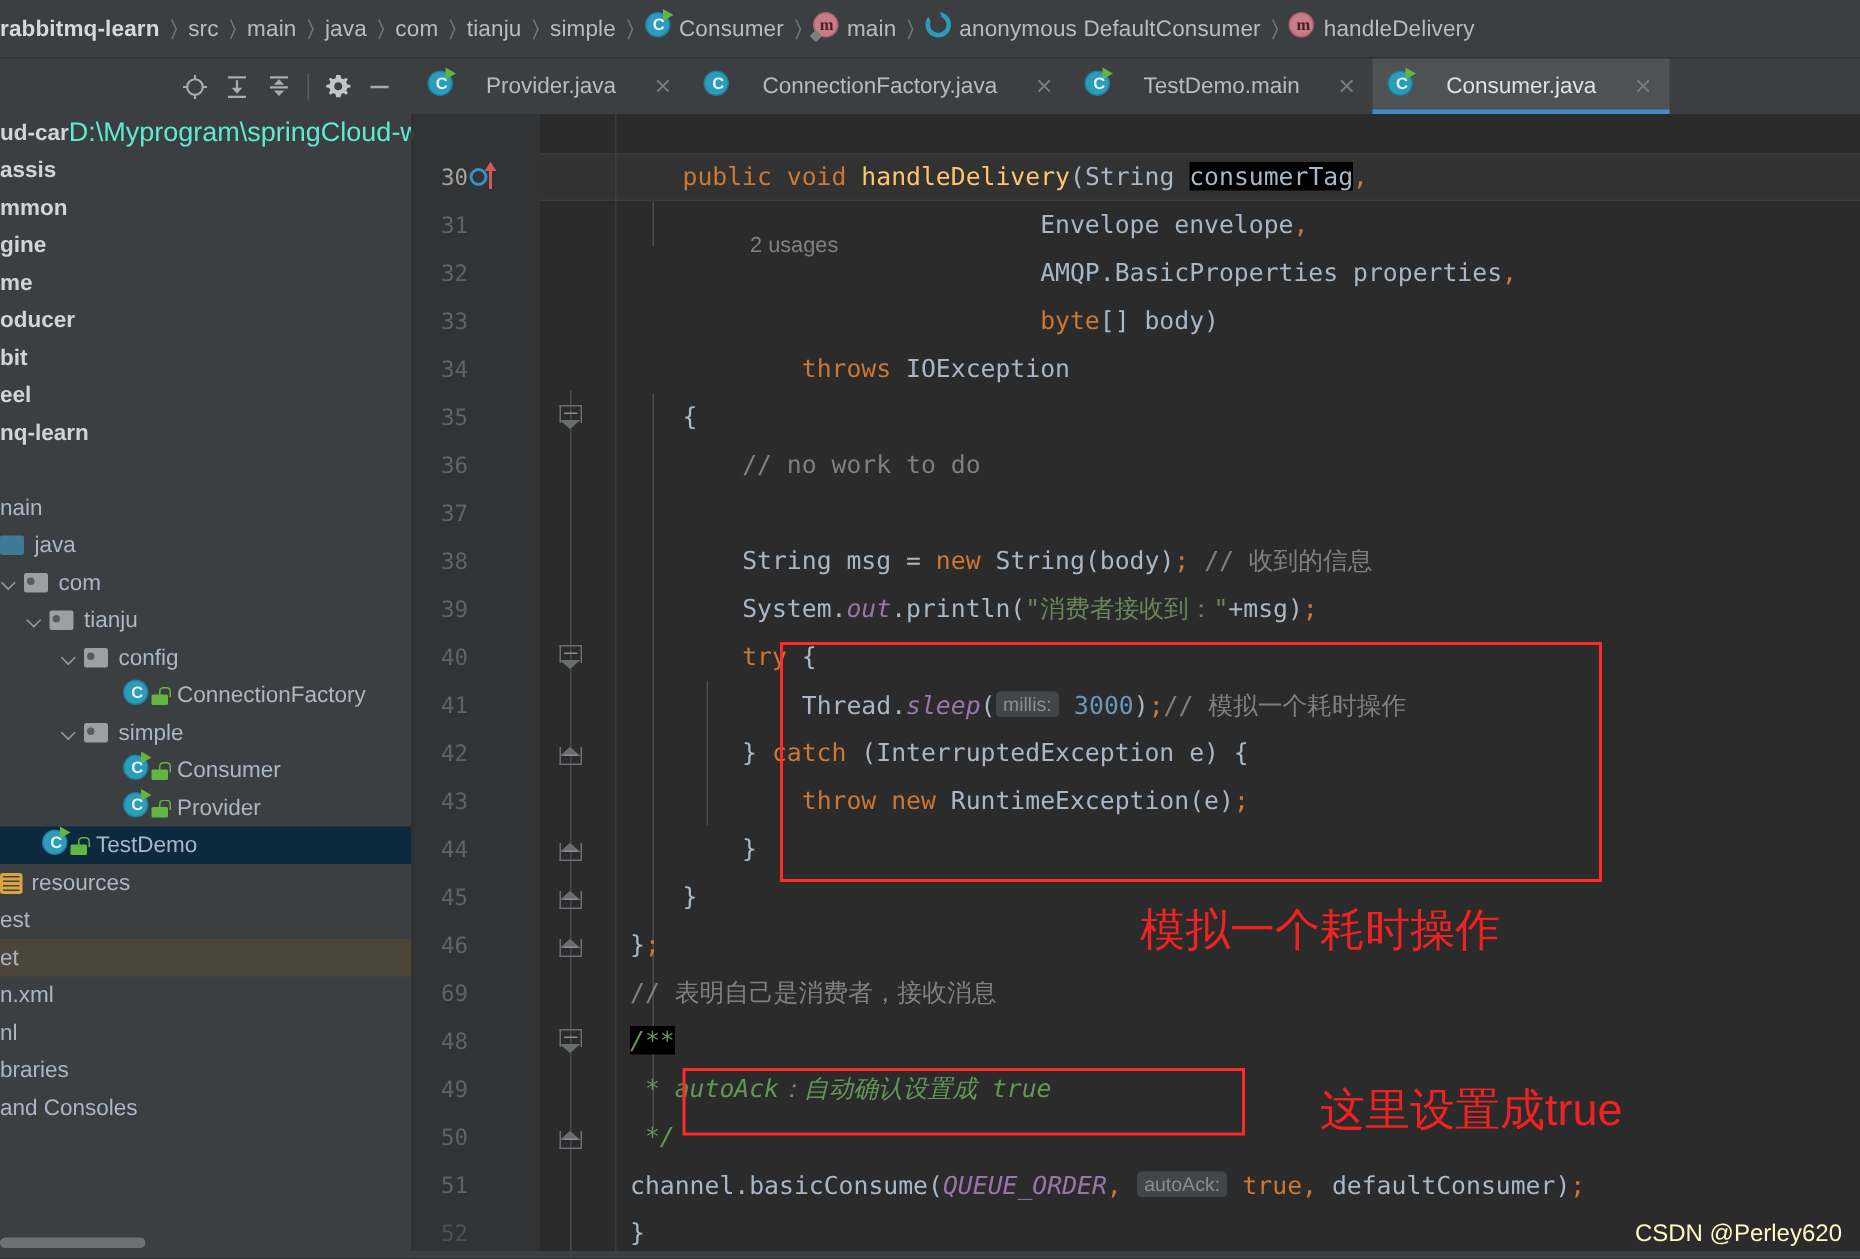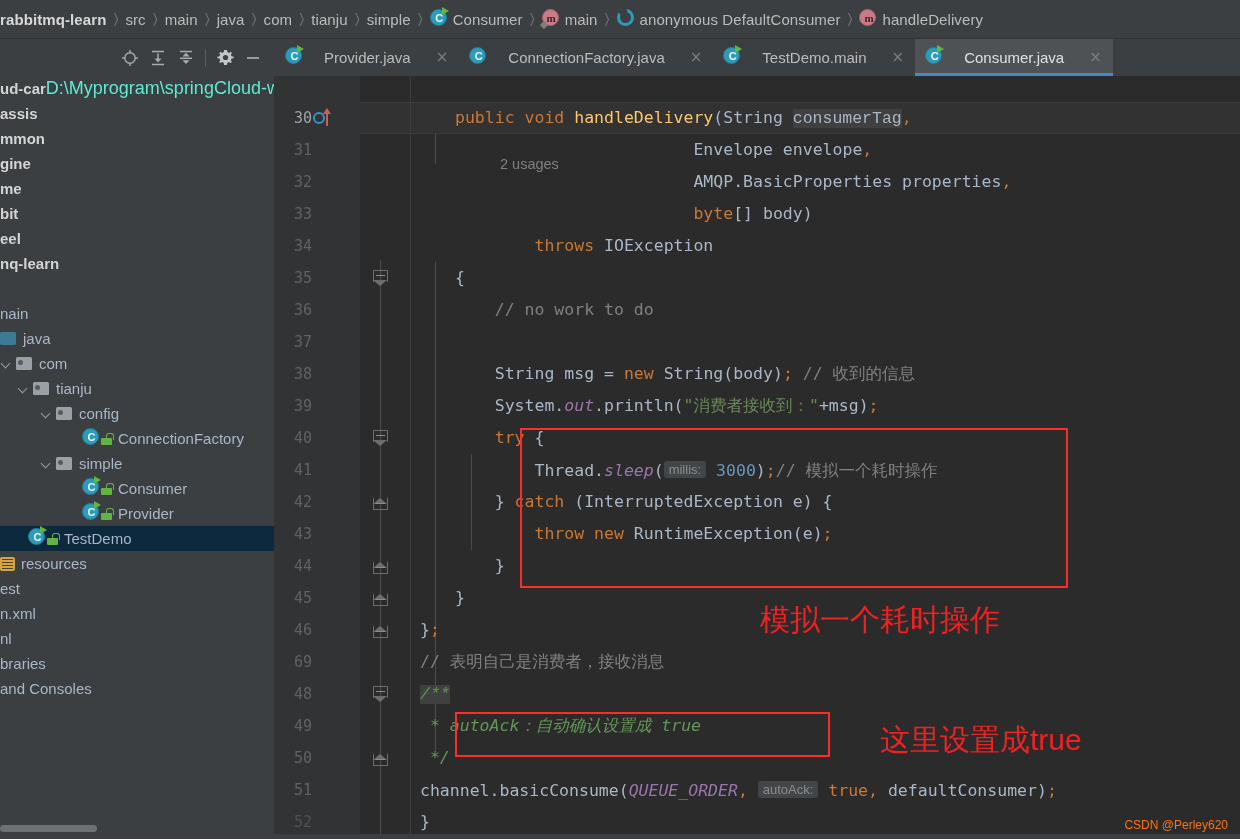--- a/index.html
+++ b/index.html
@@ -261,38 +261,38 @@
   }
   .kw   { color: #cc7832; }
   .fn   { color: #ffc66d; }
   .typ  { color: #a9b7c6; }
   .num  { color: #6897bb; }
   .str  { color: #6a8759; }
   .cmt  { color: #808080; }
   .doc  { color: #629755; font-style: italic; }
   .fld  { color: #9876aa; font-style: italic; }
   .stc  { color: #9876aa; font-style: italic; }
-  .hl-green { background: #404040; font-family: Liberation Mono, monospace; }
+  .hl-green { background: #000000; }
   .hint {
     background: #434649; color: #8c8c8c; font-size: 13px;
     font-family: "Liberation Sans", sans-serif;
     padding: 1px 5px; border-radius: 3px; vertical-align: 2px;
   }
 
   
   .anno-box {
     position: absolute; border: 2.5px solid #ff2a2a; pointer-events: none;
   }
   .anno-txt {
     position: absolute; color: #ee2222; font-size: 30px;
     font-family: "Liberation Sans", sans-serif; white-space: nowrap;
   }
   .watermark {
     position: absolute; right: 12px; bottom: 7px;
-    font-size: 12px; color: #f97316;
+    font-size: 16px; color: #fef9c3;
     font-family: "Liberation Sans", sans-serif;
   }
   .bottom-strip {
     position: absolute; left: 0; bottom: 0; width: 1240px; height: 5px;
     background: #3c3f41;
   }
 </style>
 </head>
 <body>
 
@@ -445,20 +445,23 @@
     <div class="tree-row">
       <span class="tree-txt bold">mmon</span>
     </div>
     <div class="tree-row">
       <span class="tree-txt bold">gine</span>
     </div>
     <div class="tree-row">
       <span class="tree-txt bold">me</span>
     </div>
     <div class="tree-row">
+      <span class="tree-txt bold">oducer</span>
+    </div>
+    <div class="tree-row">
       <span class="tree-txt bold">bit</span>
     </div>
     <div class="tree-row">
       <span class="tree-txt bold">eel</span>
     </div>
     <div class="tree-row">
       <span class="tree-txt bold">nq-learn</span>
     </div>
     <div class="tree-row"></div>
     <div class="tree-row">
@@ -507,20 +510,23 @@
       <span><span class="ico-class"><span class="run-tri"></span></span></span>
       <span class="lock"></span>
       <span class="tree-txt">TestDemo</span>
     </div>
     <div class="tree-row" style="padding-left:0px">
       <span class="res-ico"></span>
       <span class="tree-txt">resources</span>
     </div>
     <div class="tree-row">
       <span class="tree-txt">est</span>
+    </div>
+    <div class="tree-row highlight">
+      <span class="tree-txt">et</span>
     </div>
     <div class="tree-row">
       <span class="tree-txt">n.xml</span>
     </div>
     <div class="tree-row">
       <span class="tree-txt">nl</span>
     </div>
     <div class="tree-row">
       <span class="tree-txt">braries</span>
     </div>

